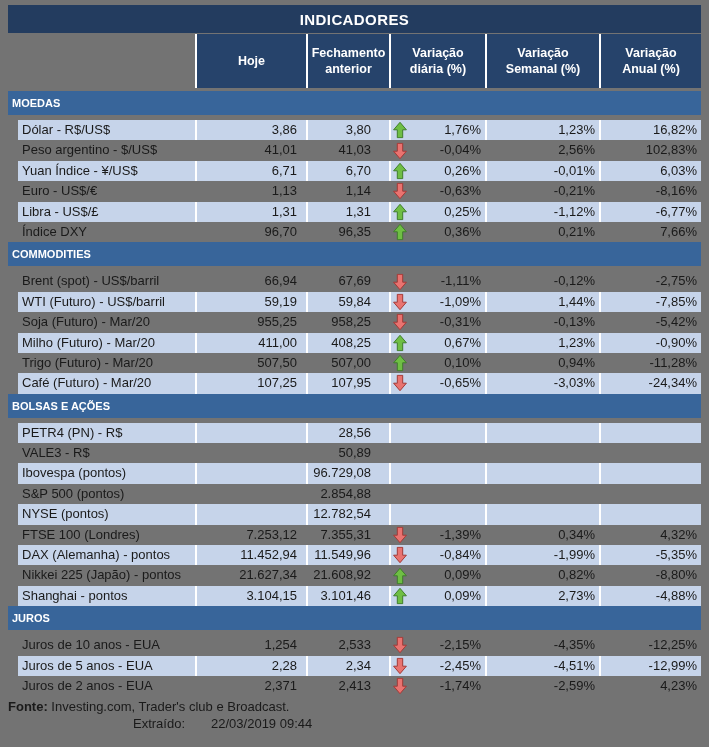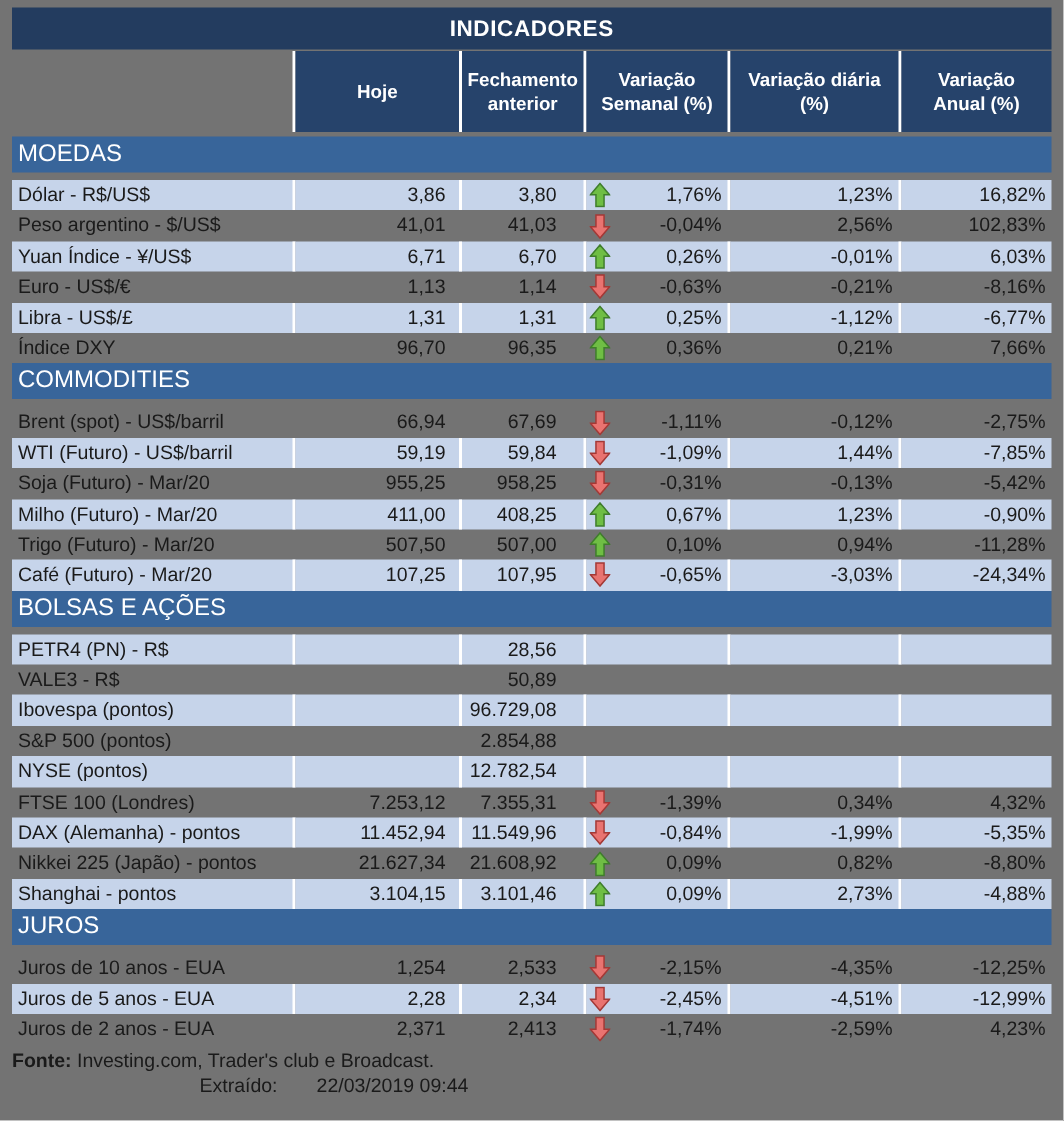--- a/index.html
+++ b/index.html
@@ -15,32 +15,32 @@
   .grid-row{display:grid;grid-template-columns:189px 111px 83px 96px 114px 100px;}
   .header-row{height:54px;}
   .hcell{
     background:var(--header-cell);color:#fff;font-weight:bold;font-size:12.5px;
     display:flex;align-items:center;justify-content:center;text-align:center;
     line-height:1.32;padding:0 6px;box-sizing:border-box;border-right:2px solid #fff;
   }
   .hcell.last{border-right:none;}
   .hcell.first{background:transparent;border-right:2px solid #fff;}
   .section-bar{
-    height:24px;background:var(--section-bar);color:#fff;font-weight:normal;font-size:16px;
+    height:24px;background:var(--section-bar);color:#fff;font-weight:bold;font-size:11px;
     display:flex;align-items:center;padding-left:4px;box-sizing:border-box;margin-bottom:5px;
   }
   .sections .section-bar:first-child{margin-top:3px;}
   .data-row{height:20.4px;font-size:13px;}
   .cell{
     box-sizing:border-box;border-right:2px solid transparent;
     line-height:20.4px;white-space:nowrap;overflow:hidden;
   }
   .data-row.shaded .cell{background:var(--row-shade);border-right-color:#fff;}
   .cell.last{border-right:none;}
-  .c-label{padding-left:4px;}
+  .c-label{padding-left:4px;margin-left:10px;}
   .c-num{text-align:right;}
   .c-hoje{padding-right:9px;}
   .c-fech{padding-right:18px;}
   .c-pct{padding-right:4px;position:relative;}
   .arrow-wrap{position:absolute;left:2px;top:50%;transform:translateY(-50%);width:14px;height:17px;}
   .arrow-wrap svg{display:block;}
   .footer{margin-top:2px;font-size:13px;line-height:17px;}
   .fonte-line b{font-weight:bold;}
   .extraido-line{padding-left:125px;}
   .extraido-line .ext-val{margin-left:26px;}
@@ -51,22 +51,22 @@
 <div class="page">
 
   <div class="title-bar">INDICADORES</div>
 
   <div class="table">
 
     <div class="grid-row header-row">
       <div class="hcell first"></div>
       <div class="hcell">Hoje</div>
       <div class="hcell">Fechamento anterior</div>
+      <div class="hcell">Variação diária (%)</div>
       <div class="hcell">Variação Semanal (%)</div>
-      <div class="hcell">Variação diária (%)</div>
       <div class="hcell last">Variação Anual (%)</div>
     </div>
 
     <div class="sections" id="sections">
         <div class="section-bar">MOEDAS</div>
         <div class="grid-row data-row shaded">
           <div class="cell c-label">Dólar - R$/US$</div>
           <div class="cell c-num c-hoje">3,86</div>
           <div class="cell c-num c-fech">3,80</div>
           <div class="cell c-num c-pct"><span class="arrow-wrap">

